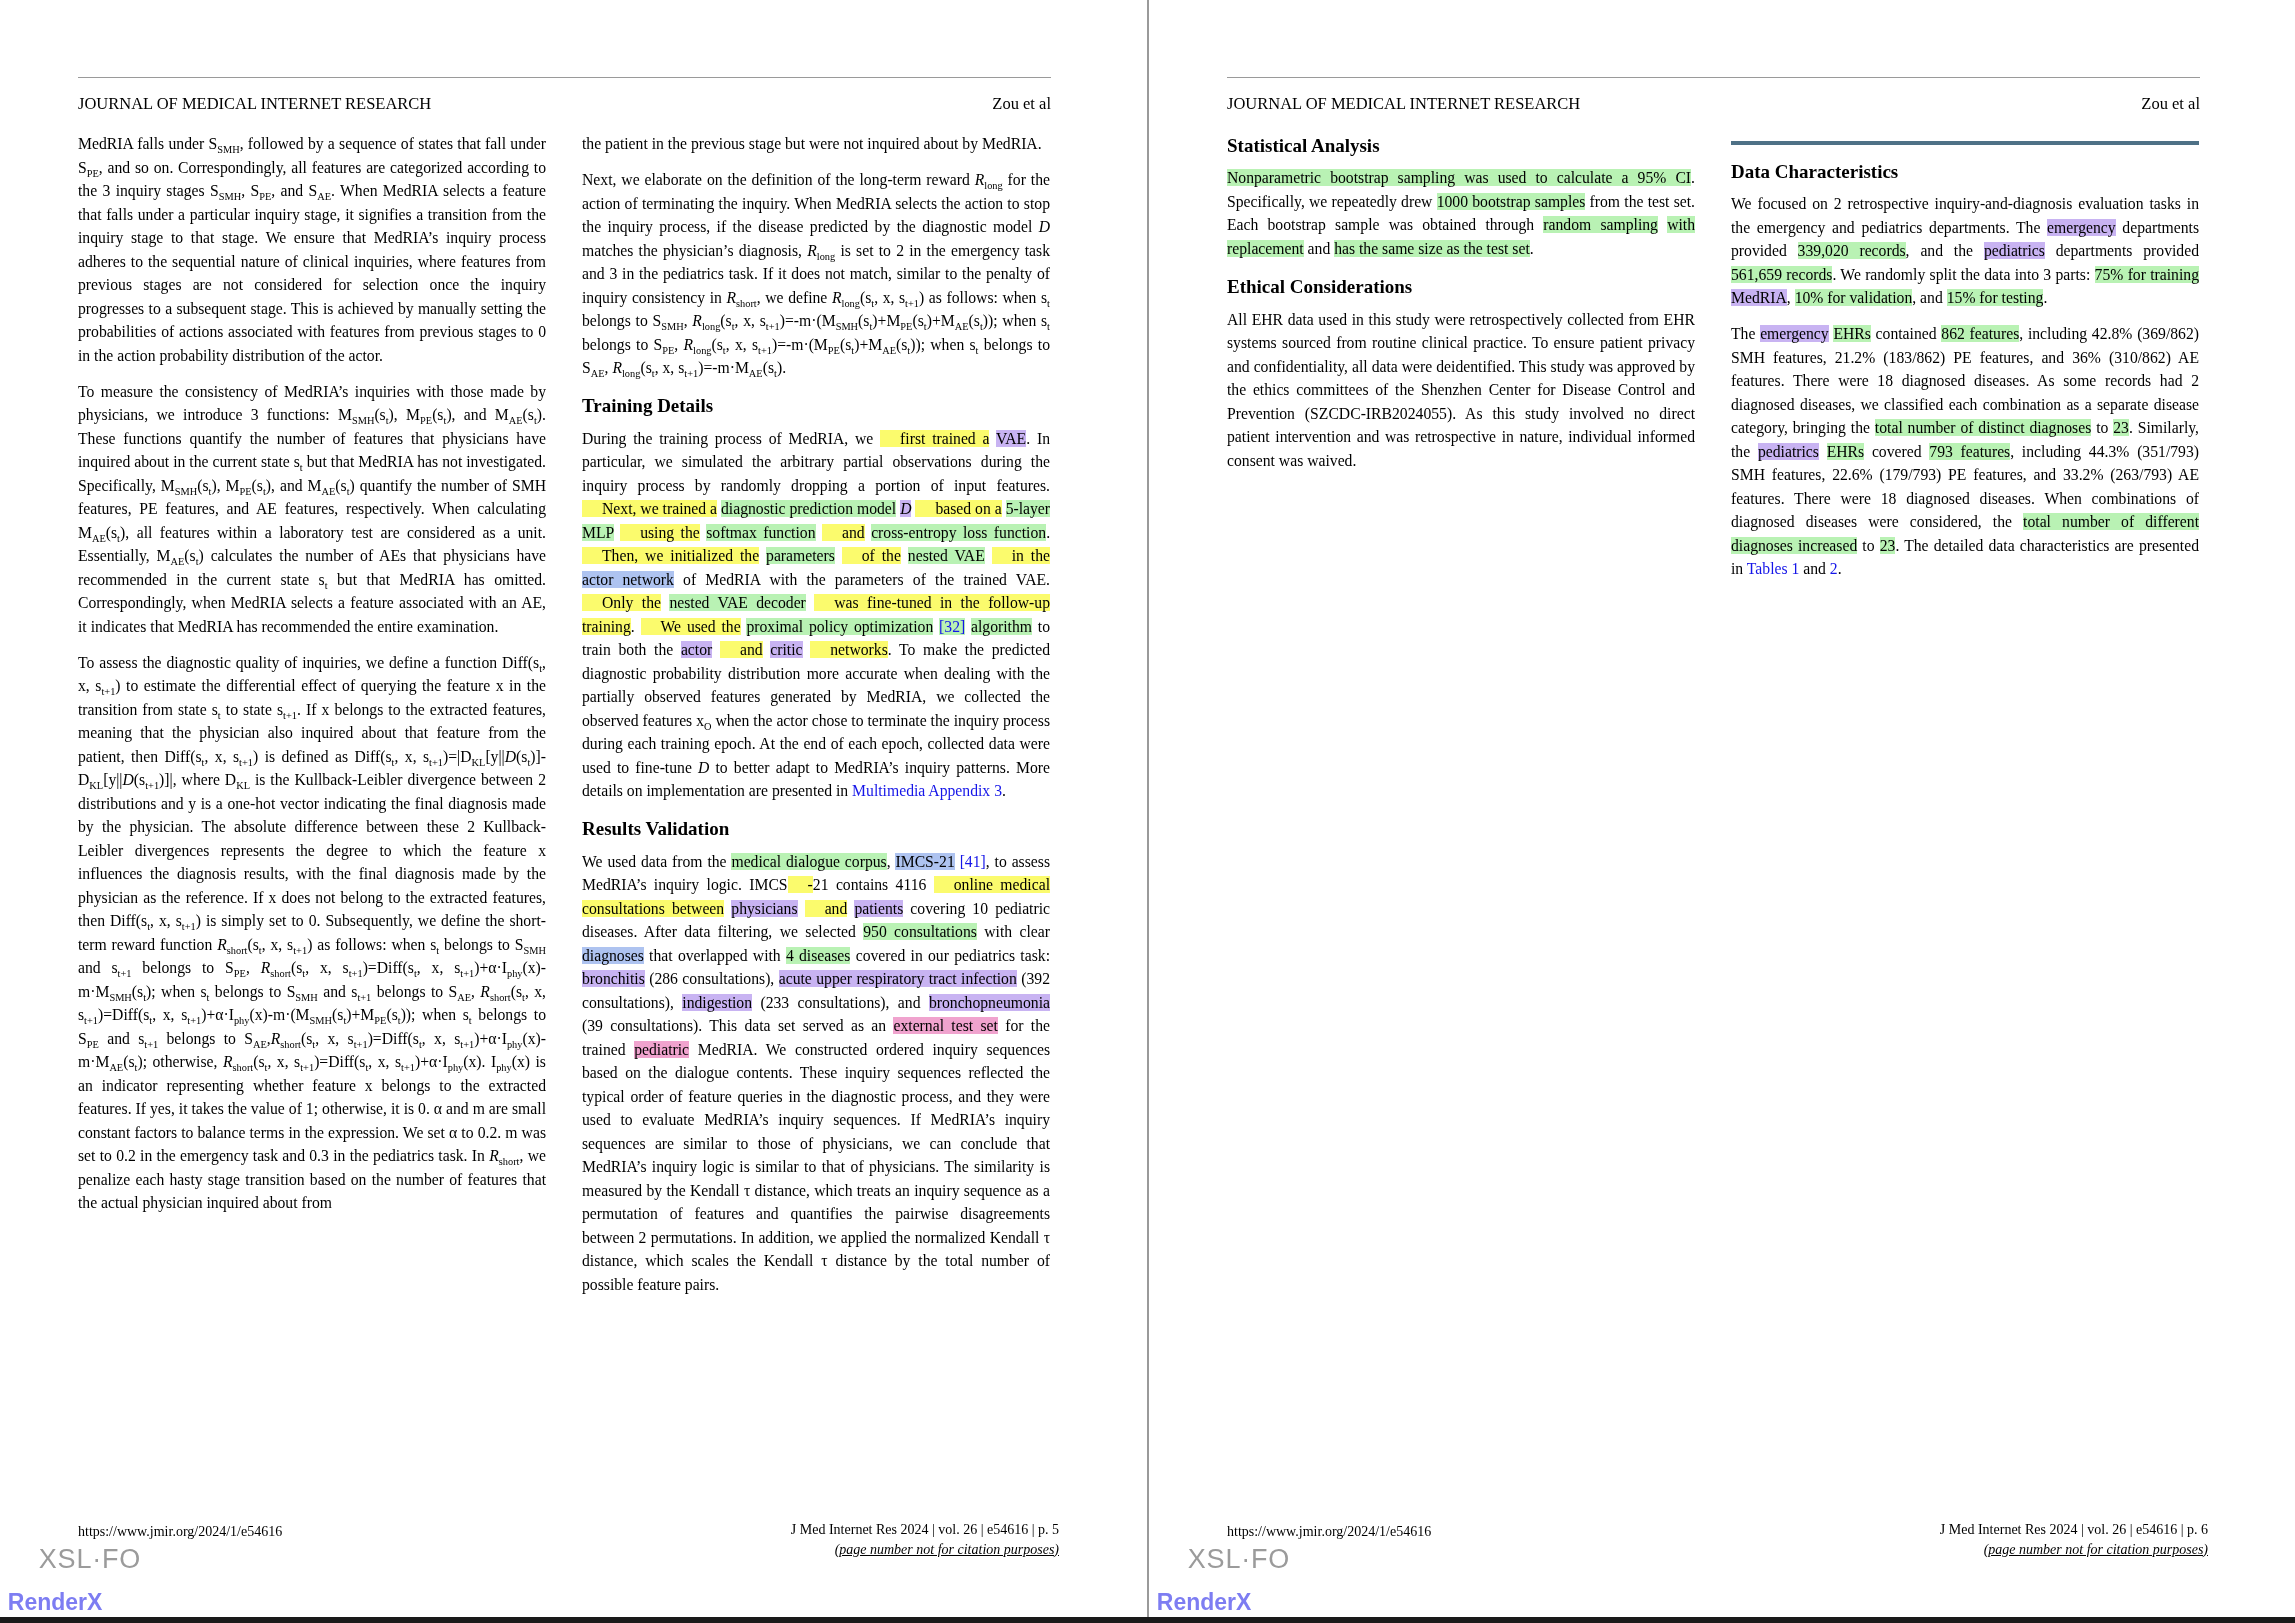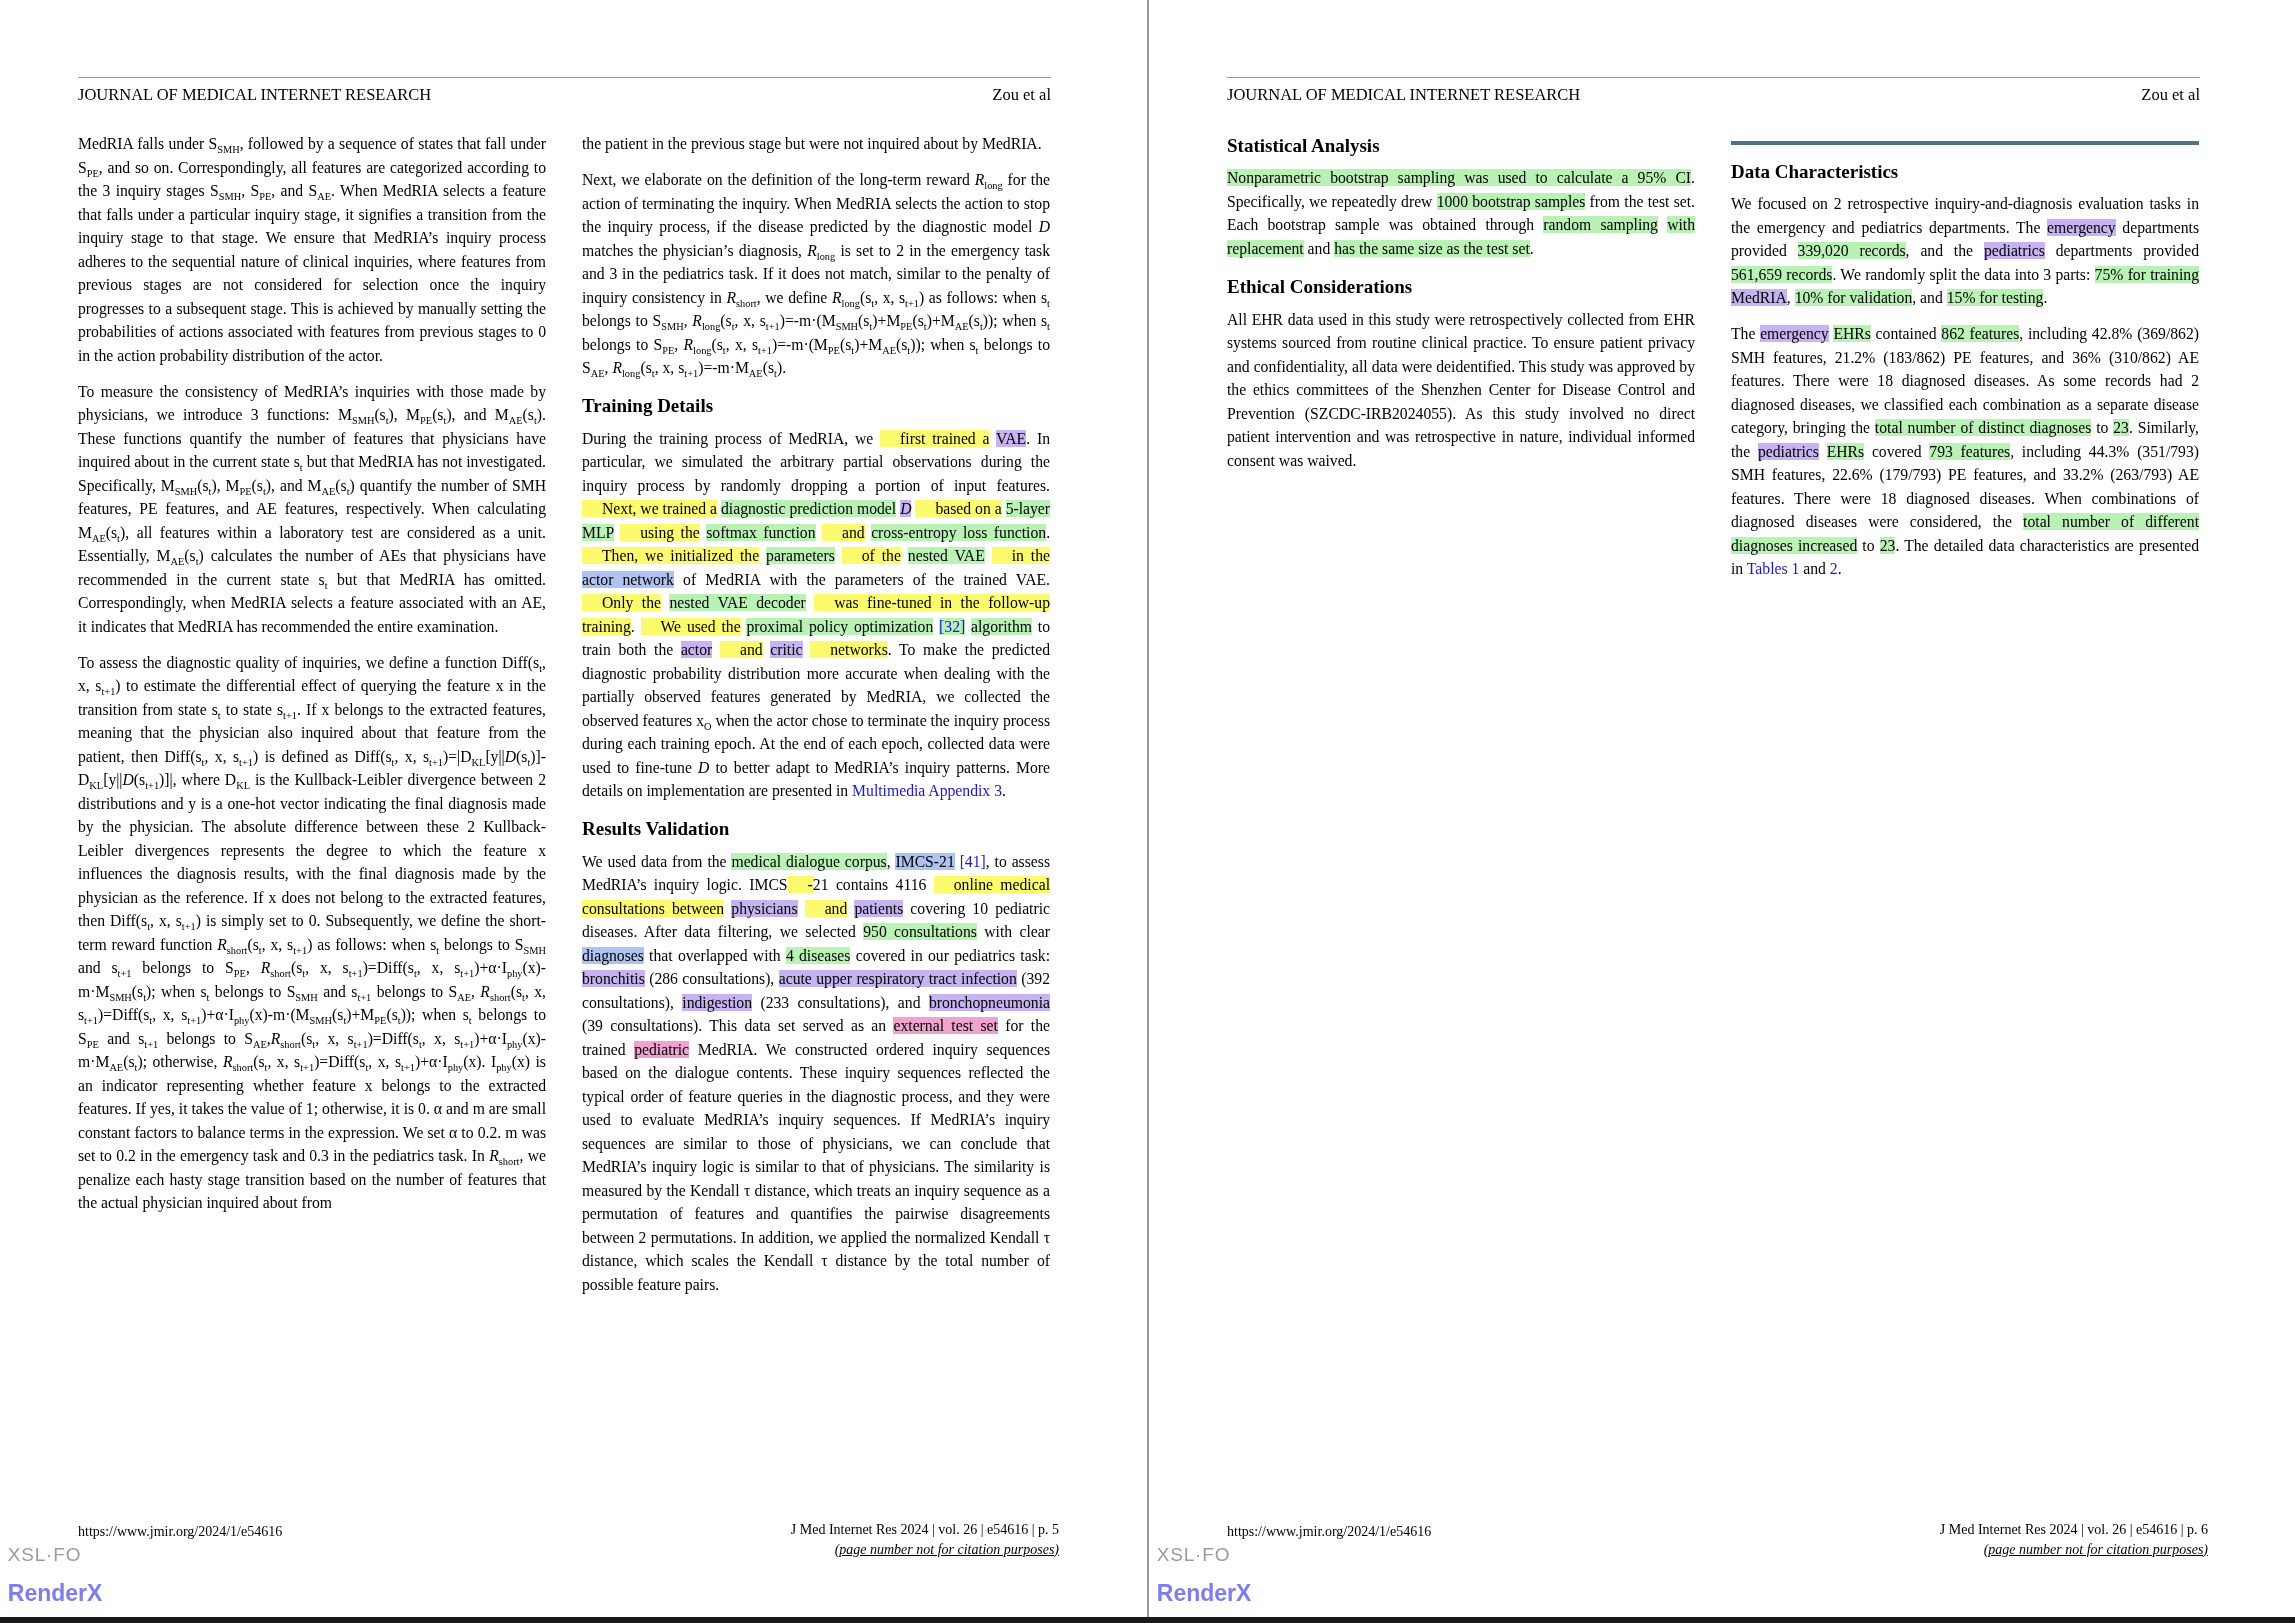--- a/index.html
+++ b/index.html
@@ -3,42 +3,42 @@
 <meta charset="utf-8">
 <style>
   html,body{margin:0;padding:0;background:#ffffff;}
   .screen{position:relative;width:2295px;height:1624px;background:#ffffff;overflow:hidden;
           font-family:"Liberation Serif","DejaVu Serif",serif;color:#000;}
   .page{position:absolute;top:0;height:1624px;background:#fff;}
   .page-left{left:0;width:1147px;}
   .page-right{left:1149px;width:1147px;}
   .page-divider{position:absolute;top:0;left:1147px;width:1.6px;height:1624px;background:var(--rule-gray,#9a9a9a);}
   .hdr{position:absolute;left:78px;width:973px;top:77px;border-top:1.6px solid var(--rule-gray,#9a9a9a);
-       padding-top:7px;display:flex;justify-content:space-between;font-size:16.5px;}
+       padding-top:16px;display:flex;justify-content:space-between;font-size:16.5px;}
   .cols{position:absolute;left:78px;width:973px;top:132px;display:flex;gap:36px;}
   .col{width:468px;}
   .col p{margin:0 0 12.6px 0;text-align:justify;font-size:15.7px;line-height:23.5px;}
   .col h3{font-size:19px;font-weight:bold;margin:15.7px 0 9.4px 0;}
   .col h3.first{margin-top:3.1px;}
   sub{font-size:0.66em;line-height:0;}
   .it{font-style:italic;}
   .lnk{color:var(--link-blue,#1515e8);}
   .hl-y{background:var(--hl-y,#fbfb6d);padding-left:20px;}
   .hl-g{background:var(--hl-g,#b9f2b4);}
   .hl-p{background:var(--hl-p,#c8b3f2);}
   .hl-b{background:var(--hl-b,#aec3f0);margin-top:38px;}
   .hl-k{background:var(--hl-k,#f0a3ce);}
   .results-title{font-family:"Liberation Sans","DejaVu Sans",sans-serif;font-style:italic;font-weight:bold;
                  font-size:30px;margin:1.6px 0 0 0;}
   .results-rule{height:3.9px;background:var(--results-rule,#4e7186);margin:9.4px 0 15.7px 0;}
   .foot-url{position:absolute;left:78px;top:1524px;font-size:14px;}
   .foot-cite{position:absolute;right:88px;top:1520px;text-align:right;font-size:14px;line-height:19.6px;}
   .foot-note{font-style:italic;text-decoration:underline;}
   .logo{position:absolute;left:7.8px;top:1545px;font-family:"Liberation Sans","DejaVu Sans",sans-serif;line-height:1.1;}
-  .logo-xsl{color:var(--logo-gray,#9b9b9b);font-size:19px;letter-spacing:0.8px;}
+  .logo-xsl{color:var(--logo-gray,#9b9b9b);font-size:27px;letter-spacing:0.8px;margin-left:31px;}
   .logo-renderx{color:var(--logo-blue,#7d7df2);font-size:23px;font-weight:bold;margin-top:15px;}
   .bottom-bar{position:absolute;left:0;bottom:0;width:2295px;height:7px;background:var(--bottom-bar,#1a1a1a);}
 </style>
 </head>
 <body>
 
 <div class="screen">
 
   <div class="page page-left">
     <div class="hdr">

